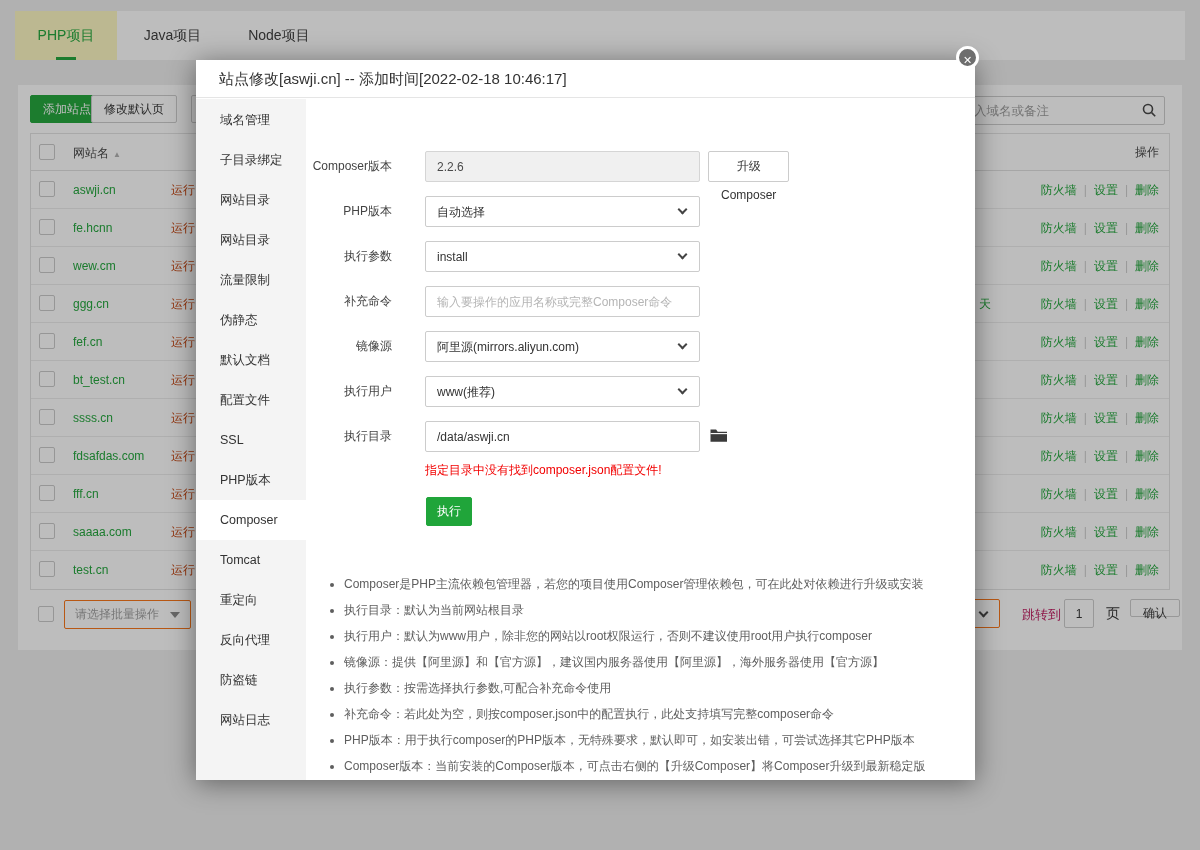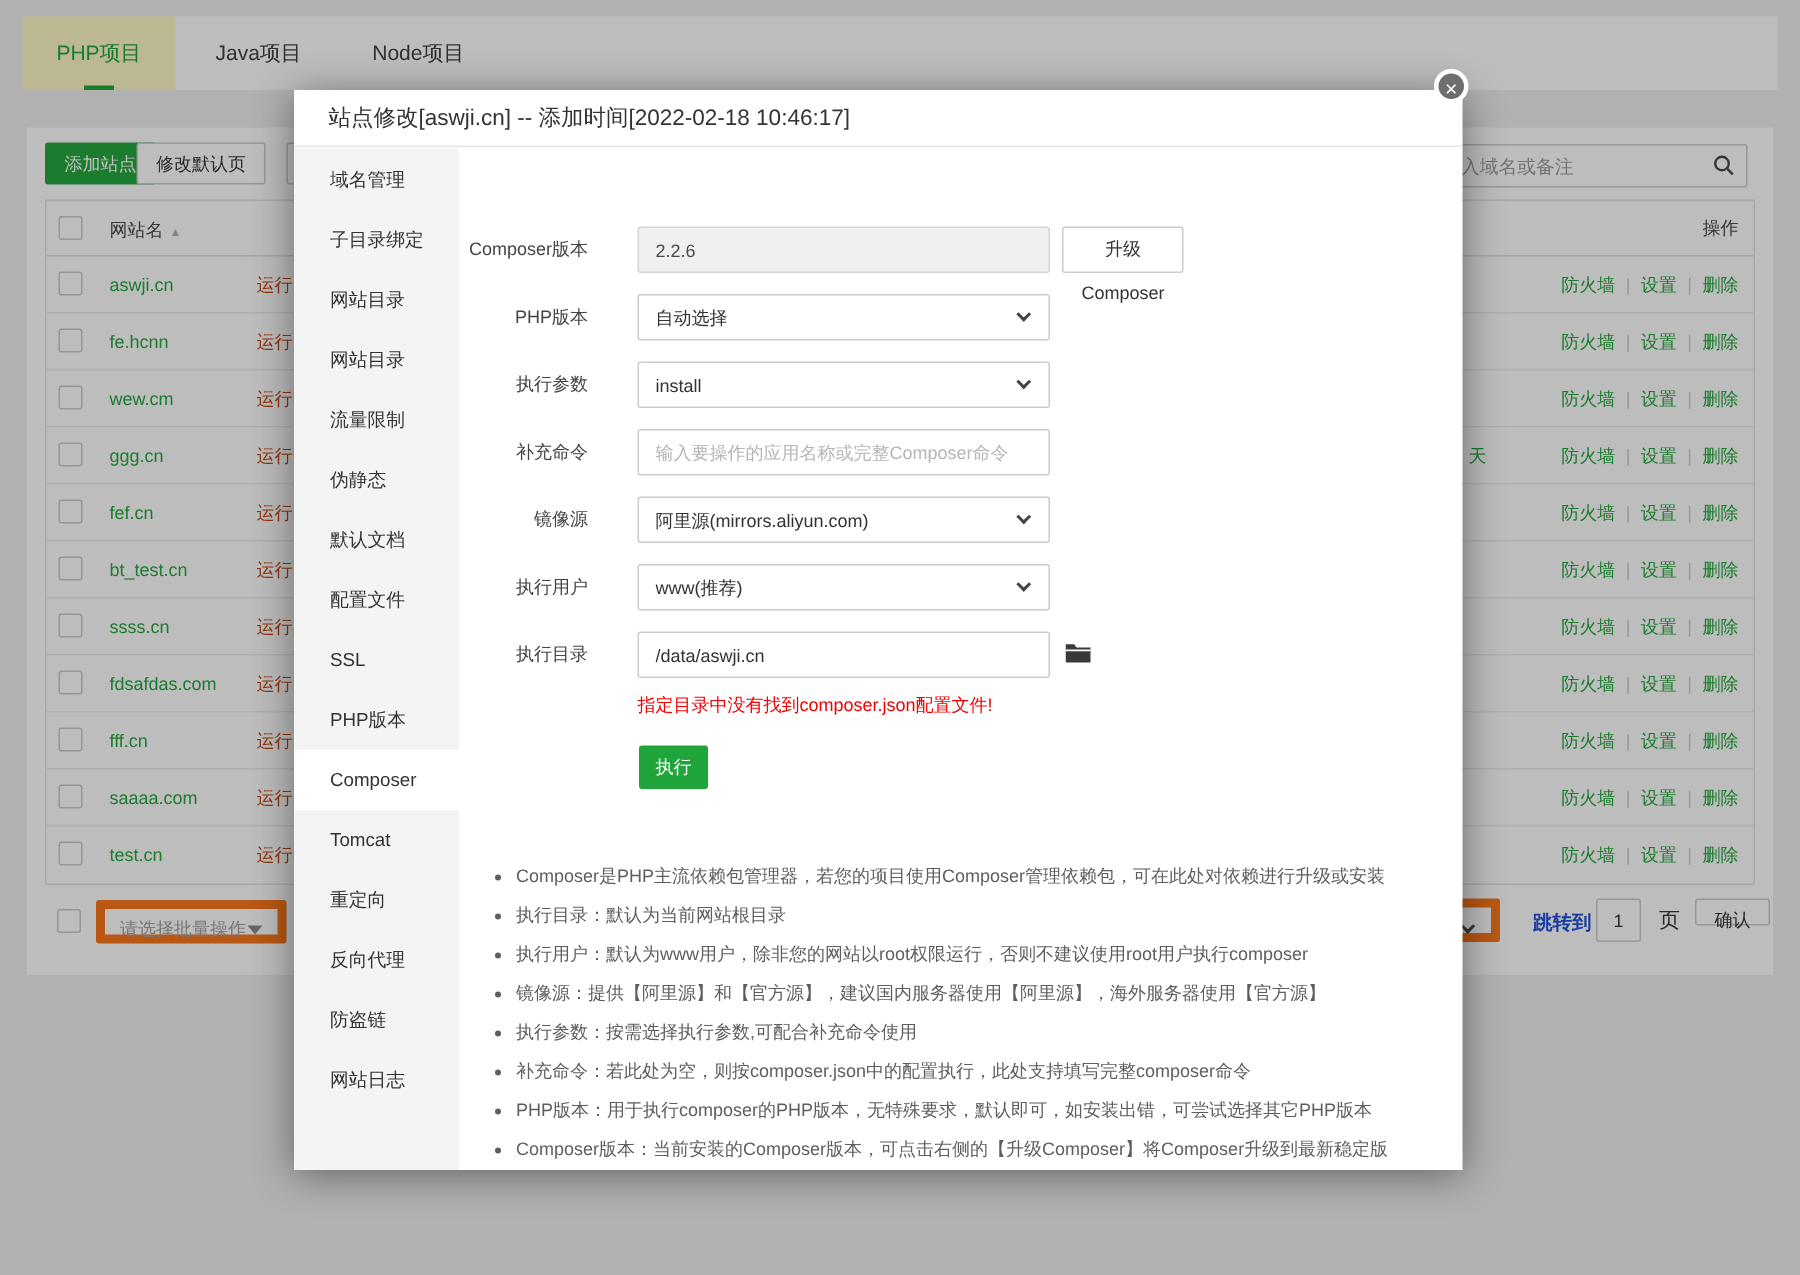--- a/index.html
+++ b/index.html
@@ -46,29 +46,29 @@
   .trow.head .cstatus { color:#444; cursor:default;margin-left:32px; }
   .cextra { position:absolute; left:948px; top:0; line-height:38px; color:#20a53a; }
   .cactions { position:absolute; right:10px; top:0; line-height:38px; }
   .trow.head .cactions { line-height:37px; color:#444; }
   .alink { color:#20a53a; cursor:pointer; }
   .asep { color:#ccc; margin:0 7px; }
 
   
   .batch-cbx { position:absolute; left:20px; top:521px; width:16px; height:16px; border:1px solid #c9c9c9;
                border-radius:2px; background:#fff; cursor:pointer; }
-  .sel-shell { position:absolute; height:29px; border:6px solid #f97316; border-radius:2px; background:#fff; }
+  .sel-shell { position:absolute; height:29px; border:1px solid #f97316; border-radius:2px; background:#fff; }
   .batch-sel { left:46px; top:515px; width:127px; line-height:27px; padding-left:10px; font-size:12px; color:#9e9e9e; cursor:pointer; }
   .tri-down { position:absolute; right:10px; top:11px; width:0; height:0;
               border-left:5px solid transparent; border-right:5px solid transparent; border-top:6px solid #888; }
   .pager-sel { left:882px; top:514px; width:100px; cursor:pointer; }
   .chev { position:absolute; width:7px; height:7px; border-right:2px solid #444; border-bottom:2px solid #444;
           transform:rotate(45deg); pointer-events:none; }
   .pager-sel .chev { right:12px; top:9px; }
-  .jump-label { position:absolute; left:1004px; top:521px; font-size:13px; color:#1d4ed8;font-weight:bold; }
+  .jump-label { position:absolute; left:1004px; top:521px; font-size:13px; color:#be185d; }
   .jump-input { position:absolute; left:1046px; top:514px; width:30px; height:29px; border:1px solid #ccc;
                 border-radius:2px; text-align:center; font-size:12px; color:#333; outline:none;
                 font-family:"Liberation Sans","DejaVu Sans",sans-serif; }
   .jump-unit { position:absolute; left:1088px; top:520px; font-size:14px; color:#333; }
   .confirm-btn { position:absolute; left:1112px; top:514px; height:18px; line-height:27px; }
 
   
   .overlay { position:absolute; inset:0; background:rgba(17,17,17,0.28); z-index:50; }
   .modal { position:absolute; left:196px; top:60px; width:779px; height:720px; background:#fff; z-index:100;
            box-shadow:0 3px 26px rgba(0,0,0,0.45); }

